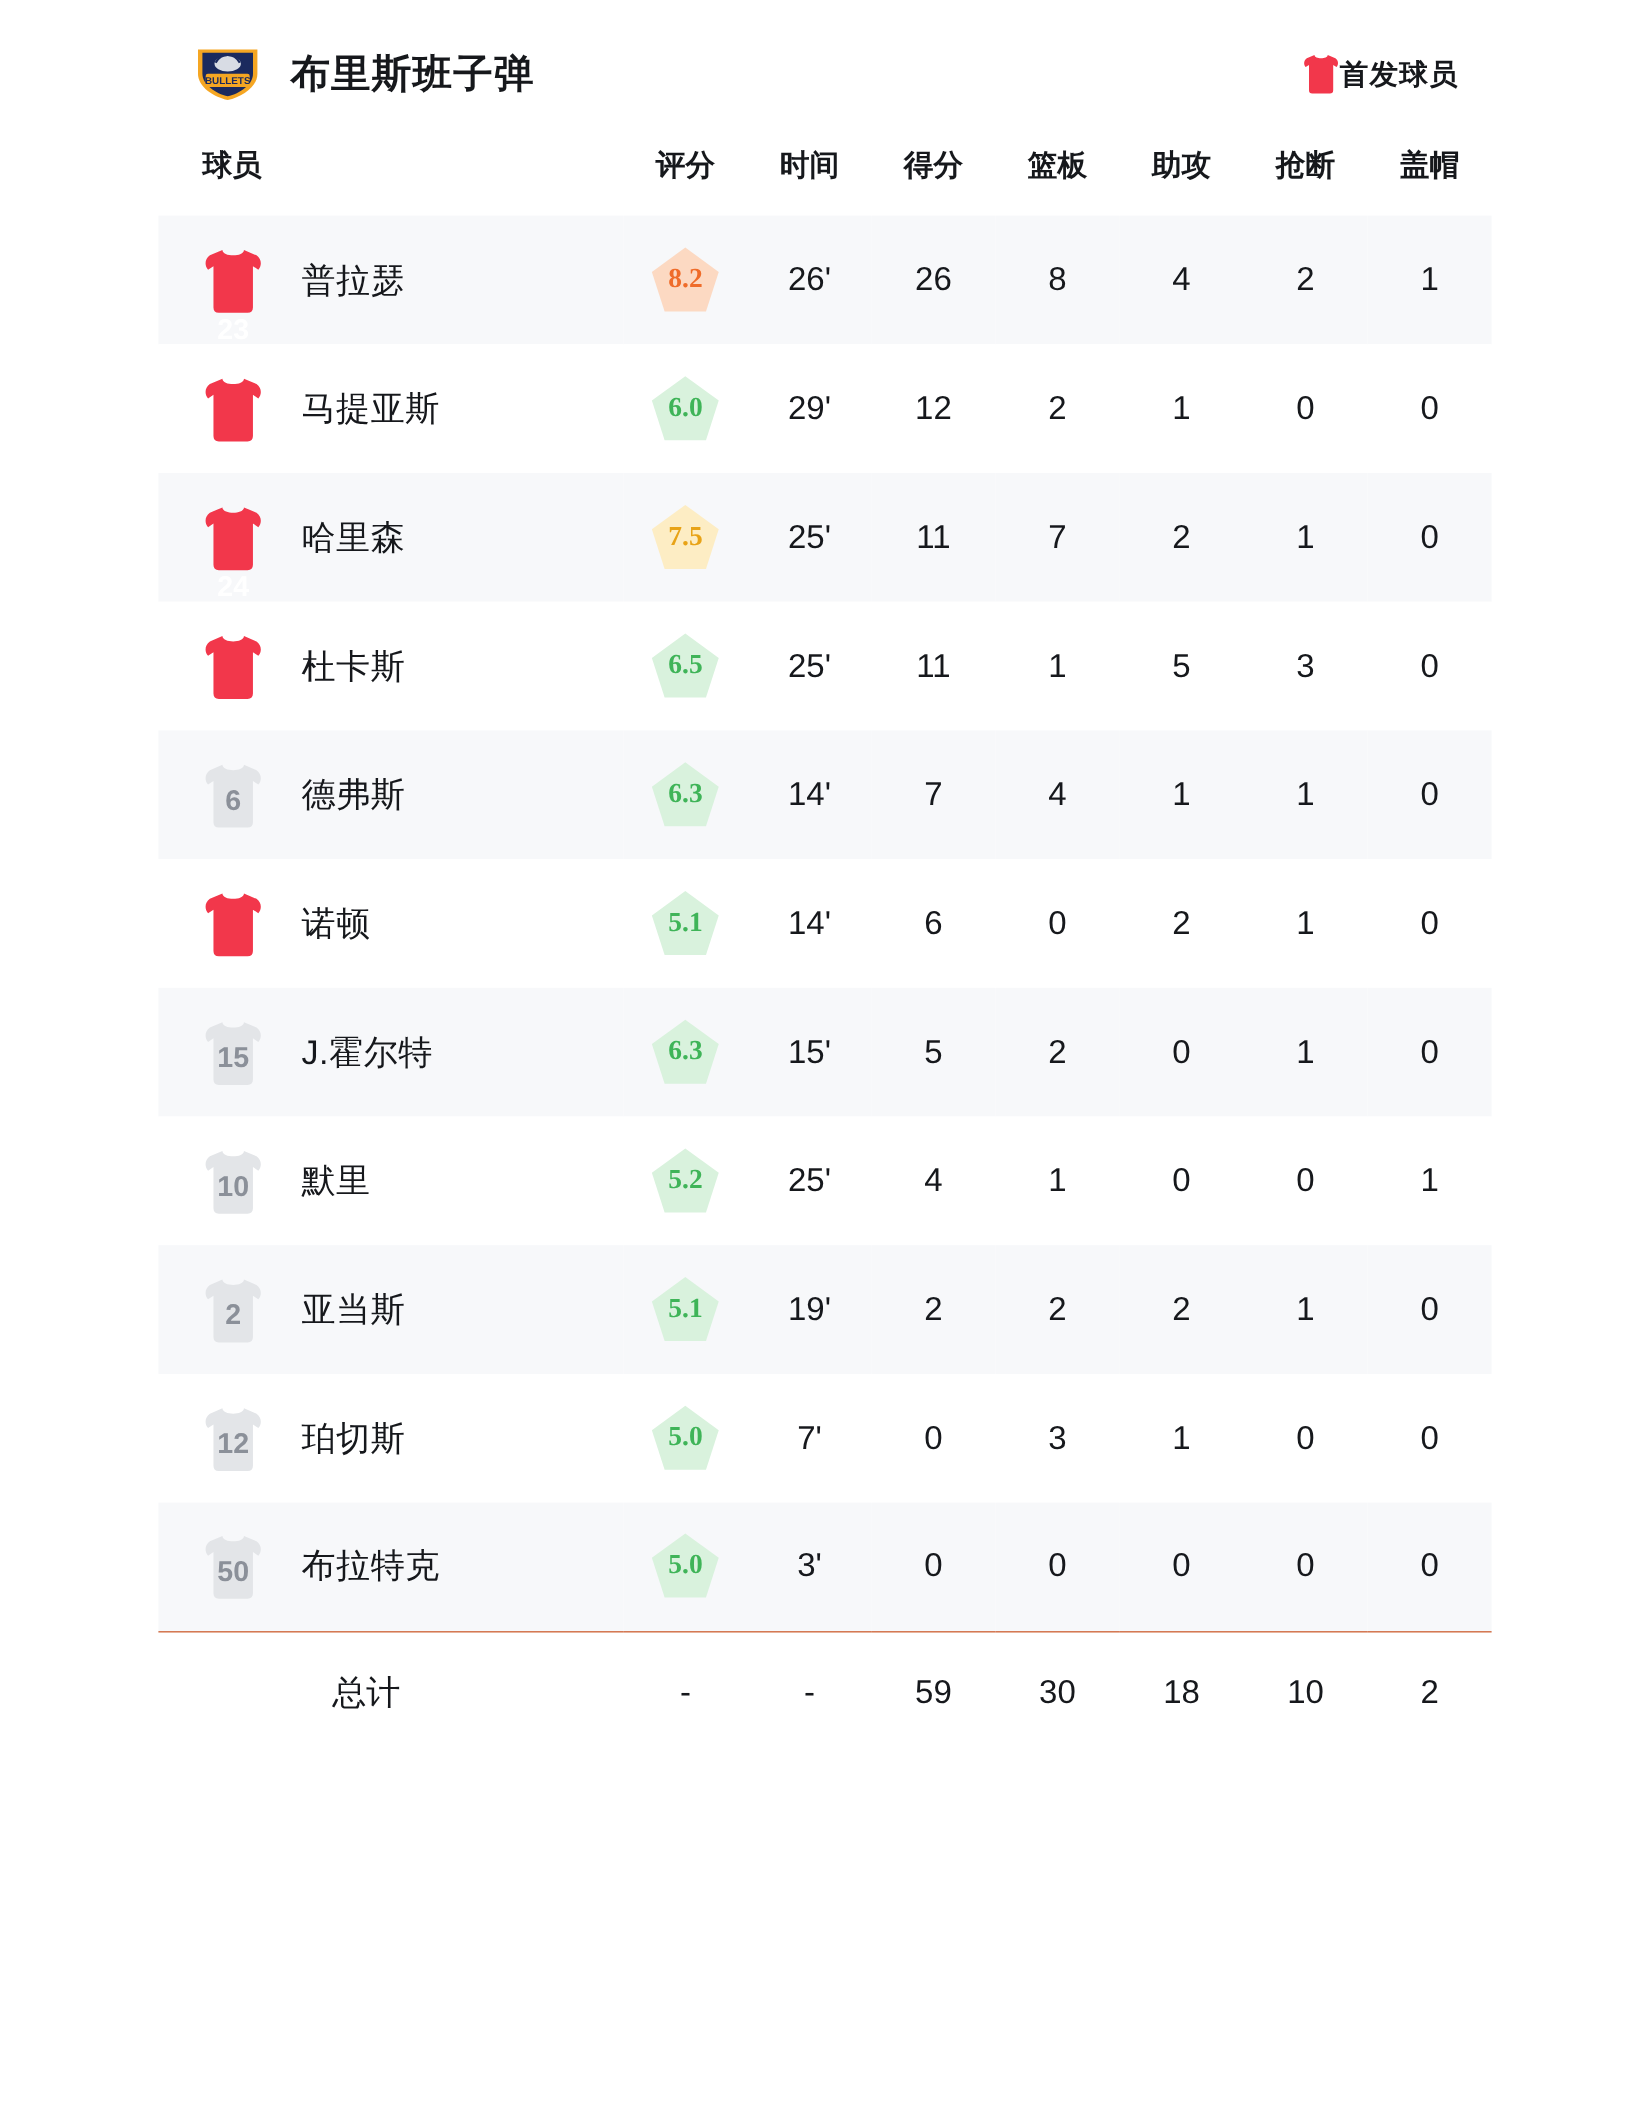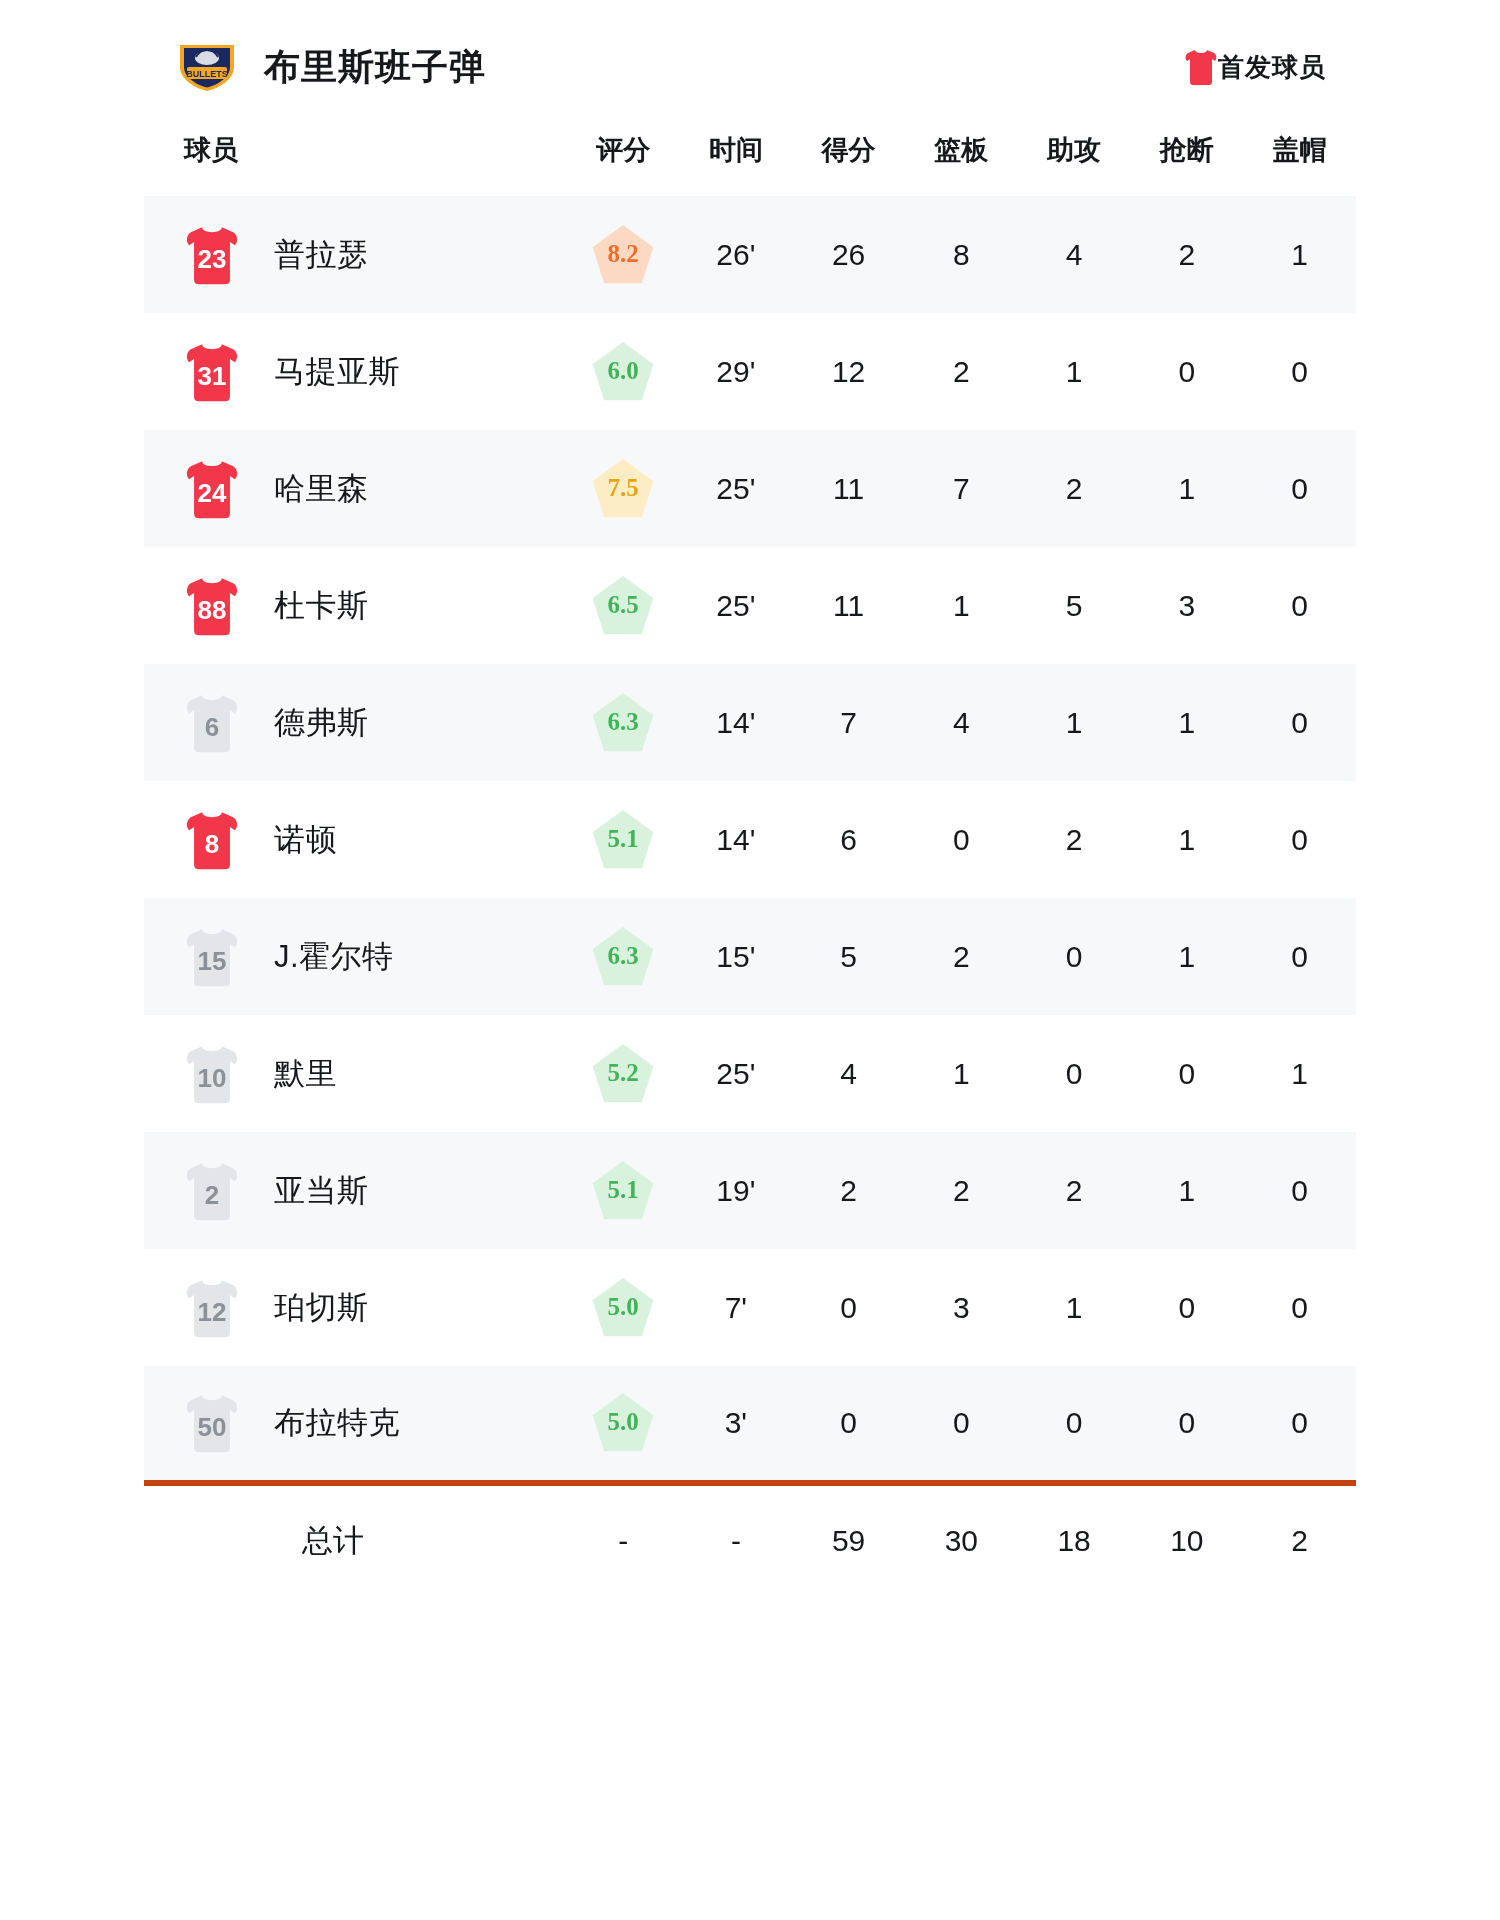--- a/index.html
+++ b/index.html
@@ -94,21 +94,21 @@
   .jersey svg { position: absolute; inset: 0; }
   .jersey .num {
     position: absolute;
     left: 0; right: 0;
     top: 22px;
     text-align: center;
     font-size: 26px;
     font-weight: bold;
     line-height: 1;
   }
-  .jersey.starter .num { color: #ffffff; }
+  .jersey.starter .num { color: #ffffff; margin-top: 40px; }
   .jersey.sub .num { color: #8b9099; }
 
   .pname {
     font-size: 31px;
     color: #16181c;
     margin-left: 34px;
     white-space: nowrap;
     letter-spacing: 0.5px;
   }
 
@@ -144,21 +144,21 @@
     color: #16181c;
     padding-left: 40px;
   }
   tbody tr.total-row .total-label { margin-left: 118px; }
   tbody tr.total-row td.cell-num,
   tbody tr.total-row td.cell-rating {
     font-size: 30px;
     color: #16181c;
     text-align: center;
   }
-  .row-divider-top { border-top: 6px solid #c2410c; }
+  .row-divider-top { border-top: 1px solid #c2410c; }
 </style>
 </head>
 <body>
 
 <div class="page">
 
   <div class="header">
     <div class="team-logo">
       <svg width="62" height="52" viewBox="0 0 62 52" xmlns="http://www.w3.org/2000/svg">
         <path d="M4 4 L58 4 L58 26 C58 38 44 47 31 50 C18 47 4 38 4 26 Z" fill="#f5a623"></path>

